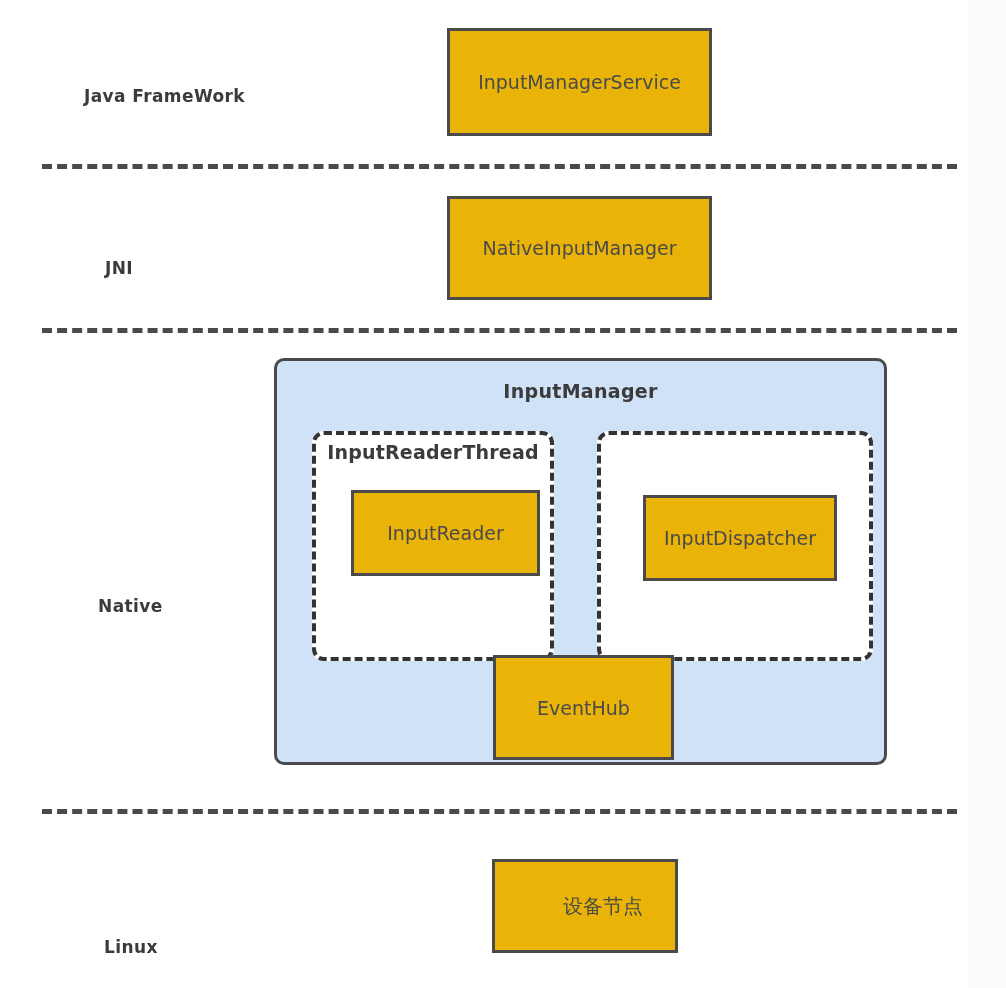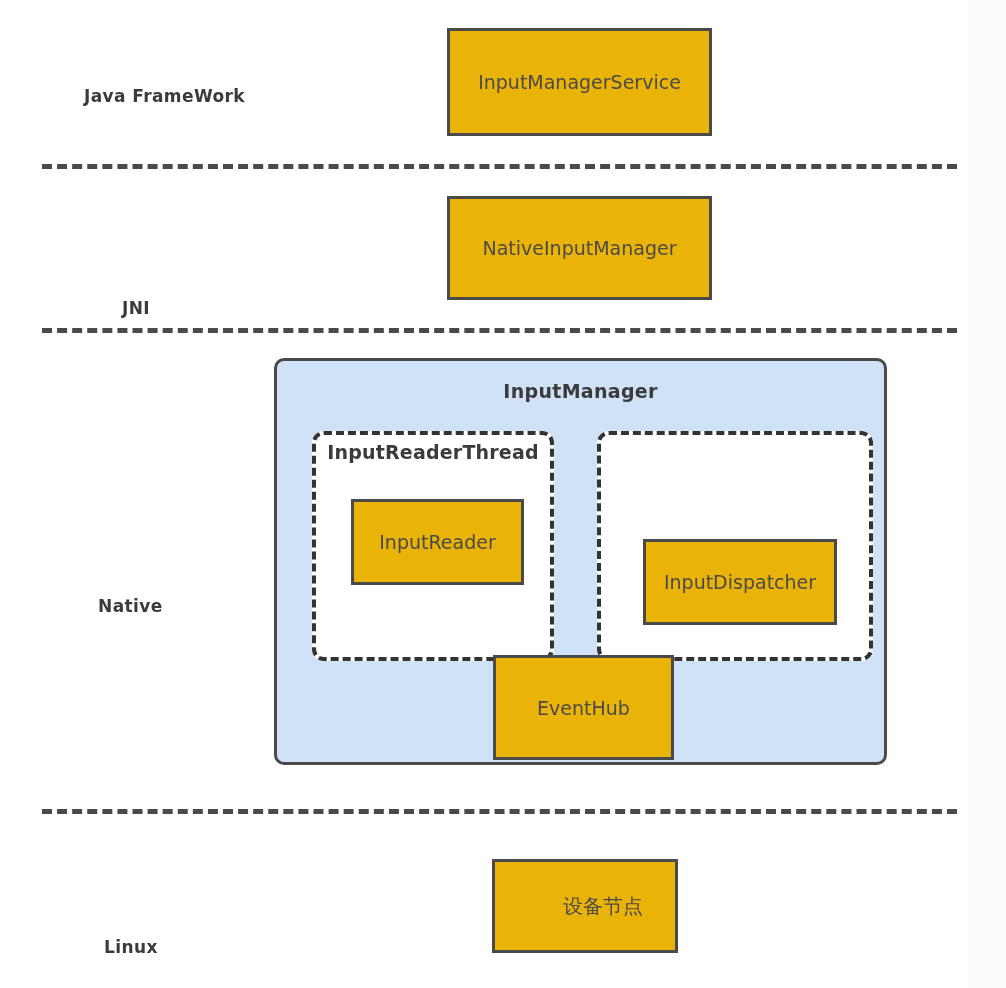--- a/index.html
+++ b/index.html
@@ -111,45 +111,45 @@
 </style>
 </head>
 <body>
 
 <div id="canvas">
 
   <div id="right-tint"></div>
 
   <div class="layer-label" style="left:64px; top:86px;margin-left:20px;">Java FrameWork</div>
 
-  <div class="layer-label" style="left:122px; top:258px;margin-top:40px;">JNI</div>
+  <div class="layer-label" style="left:105px; top:258px;">JNI</div>
 
   <div class="layer-label" style="left:98px; top:596px;">Native</div>
 
   <div class="layer-label" style="left:104px; top:901px;margin-top:36px;">Linux</div>
 
   <div class="divider" style="top:164px;"></div>
   <div class="divider" style="top:328px;"></div>
   <div class="divider" style="top:809px;"></div>
 
   <div class="box" style="left:447px; top:28px; width:265px; height:108px;">InputManagerService</div>
 
   <div class="box" style="left:447px; top:196px; width:265px; height:104px;">NativeInputManager</div>
 
   <div id="input-manager-container" style="left:274px; top:358px; width:613px; height:407px;">
 
     <div id="input-manager-title">InputManager</div>
 
     <div class="thread-box" style="left:35px; top:70px; width:242px; height:230px;">
       <div class="thread-title">InputReaderThread</div>
-      <div class="box" style="left:35px; top:64px; width:173px; height:86px;">InputReader</div>
+      <div class="box" style="left:35px; top:55px; width:189px; height:86px;">InputReader</div>
     </div>
 
     <div class="thread-box" style="left:320px; top:70px; width:276px; height:230px;">
-      <div class="box" style="left:42px; top:60px; width:194px; height:86px;margin-top:44px;">InputDispatcher</div>
+      <div class="box" style="left:42px; top:60px; width:194px; height:86px;">InputDispatcher</div>
     </div>
 
     <div class="box" style="left:216px; top:294px; width:181px; height:105px;">EventHub</div>
   </div>
 
   <div class="box cjk" style="left:492px; top:859px; width:186px; height:94px;padding-left:36px;">设备节点</div>
 
 </div>
 
 </body></html>

